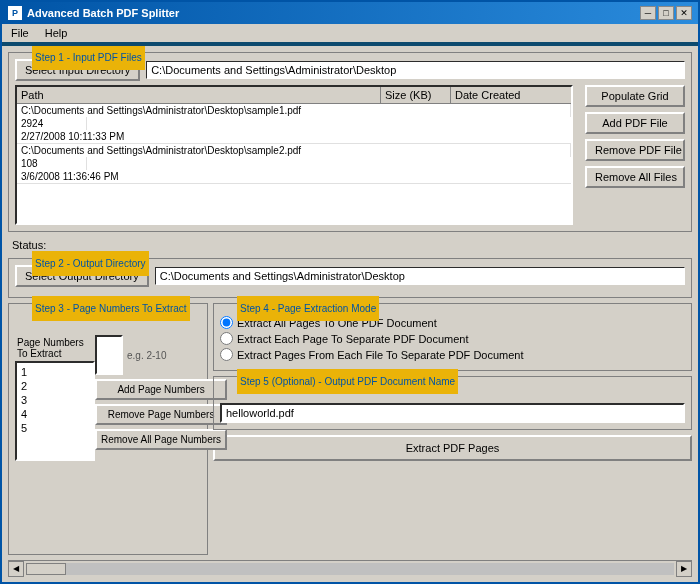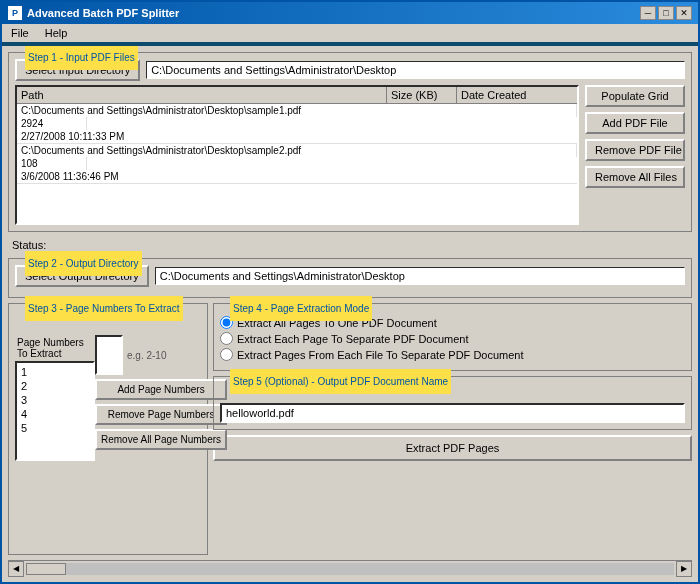--- a/index.html
+++ b/index.html
@@ -79,22 +79,22 @@
       overflow: hidden;
     }
     .section {
       border: 1px solid #808080;
       padding: 6px;
       position: relative;
     }
     .section-title {
       position: absolute;
       top: -8px;
-      left: 16px;
-      background: #fde047;
+      left: 23px;
+      background: #eab308;
       padding: 7px 3px;
       font-size: 10px;
       color: #0054a6;
     }
     .step1 { }
     .row { display: flex; align-items: center; gap: 6px; margin-bottom: 4px; }
     .win-button {
       background: #d4d0c8;
       border: 2px solid;
       border-color: #ffffff #808080 #808080 #ffffff;
@@ -106,21 +106,21 @@
     .path-display {
       background: white;
       border: 1px inset #808080;
       border-color: #808080 #ffffff #ffffff #808080;
       padding: 2px 4px;
       flex: 1;
       font-size: 11px;
     }
     .grid-container {
       display: flex;
-      gap: 6px;
+      gap: 12px;
       margin-top: 2px;
     }
     .grid-area {
       flex: 1;
       border: 2px inset;
       border-color: #808080 #ffffff #ffffff #808080;
       background: white;
       min-height: 140px;
       overflow: hidden;
     }

